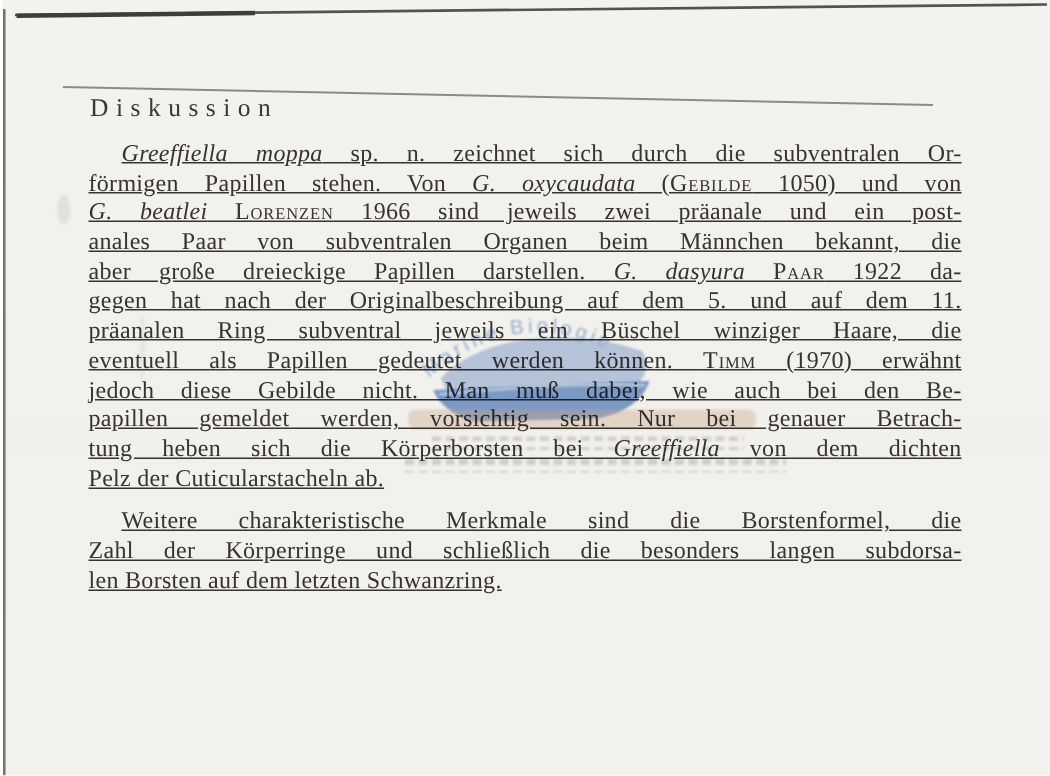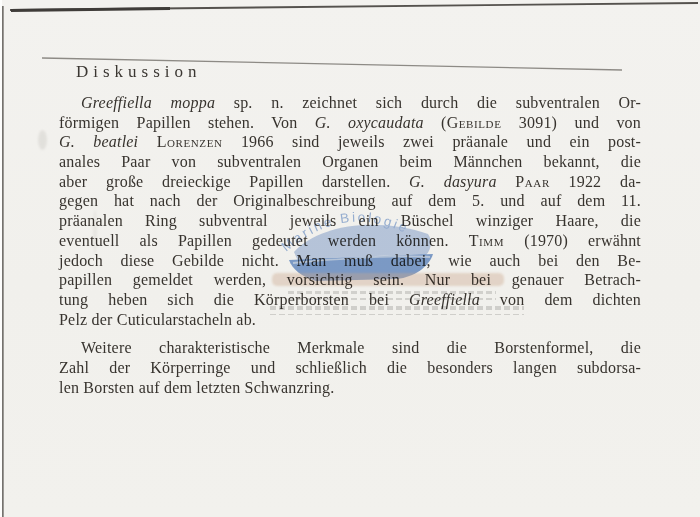--- a/index.html
+++ b/index.html
@@ -4,29 +4,29 @@
 <style>
   html,body{margin:0;padding:0;background:#ffffff;}
   .page{
     position:relative;width:700px;height:517px;overflow:hidden;
     background:linear-gradient(180deg,#f3f2ef 0%,#f1f0ec 55%,#f2f1ed 100%);
     font-family:"Liberation Serif","DejaVu Serif",serif;
     color:#38342f;
   }
   .edge-svg{position:absolute;left:0;top:0;pointer-events:none;}
   .heading{
-    position:absolute;left:76px;top:62px;
+    position:absolute;left:60px;top:62px;
     font-size:17px;letter-spacing:5px;color:#3b3732;
     font-weight:normal;margin:0;
   }
   .body-block{
     position:absolute;left:59px;top:93px;width:582px;
     font-size:16px;letter-spacing:0.2px;color:#37332e;
   }
-  .para{margin:0 0 0 0;}
+  .para{margin:0 0 0 0;text-decoration:underline;}
   .para + .para{margin-top:9px;}
   .line{
     height:19.7px;line-height:19.7px;
     text-align:justify;text-align-last:justify;
     white-space:nowrap;overflow:visible;
   }
   .line.indent{padding-left:22px;}
   .line.last{text-align-last:left;}
   .i{font-style:italic;}
   .sc{font-variant:small-caps;letter-spacing:0.6px;}
@@ -55,21 +55,21 @@
   </svg>
 
   <div class="smudge smudge-a"></div>
   <div class="smudge smudge-b"></div>
 
   <h2 class="heading">Diskussion</h2>
 
   <div class="body-block">
       <div class="para">
         <div class="line indent"><span class="i">Greeffiella moppa</span><span> sp. n. zeichnet sich durch die subventralen Or-</span></div>
-        <div class="line"><span>förmigen Papillen stehen. Von </span><span class="i">G. oxycaudata</span><span> (</span><span class="sc">Gebilde</span><span> 3091) und von</span></div>
+        <div class="line"><span>förmigen Papillen stehen. Von </span><span class="i">G. oxycaudata</span><span> (</span><span class="sc">Gebilde</span><span> 1050) und von</span></div>
         <div class="line"><span class="i">G. beatlei</span><span> </span><span class="sc">Lorenzen</span><span> 1966 sind jeweils zwei präanale und ein post-</span></div>
         <div class="line"><span>anales Paar von subventralen Organen beim Männchen bekannt, die</span></div>
         <div class="line"><span>aber große dreieckige Papillen darstellen. </span><span class="i">G. dasyura</span><span> </span><span class="sc">Paar</span><span> 1922 da-</span></div>
         <div class="line"><span>gegen hat nach der Originalbeschreibung auf dem 5. und auf dem 11.</span></div>
         <div class="line"><span>präanalen Ring subventral jeweils ein Büschel winziger Haare, die</span></div>
         <div class="line"><span>eventuell als Papillen gedeutet werden können. </span><span class="sc">Timm</span><span> (1970) erwähnt</span></div>
         <div class="line"><span>jedoch diese Gebilde nicht. Man muß dabei, wie auch bei den Be-</span></div>
         <div class="line"><span>papillen gemeldet werden, vorsichtig sein. Nur bei genauer Betrach-</span></div>
         <div class="line"><span>tung heben sich die Körperborsten bei </span><span class="i">Greeffiella</span><span> von dem dichten</span></div>
         <div class="line last"><span>Pelz der Cuticularstacheln ab.</span></div>

